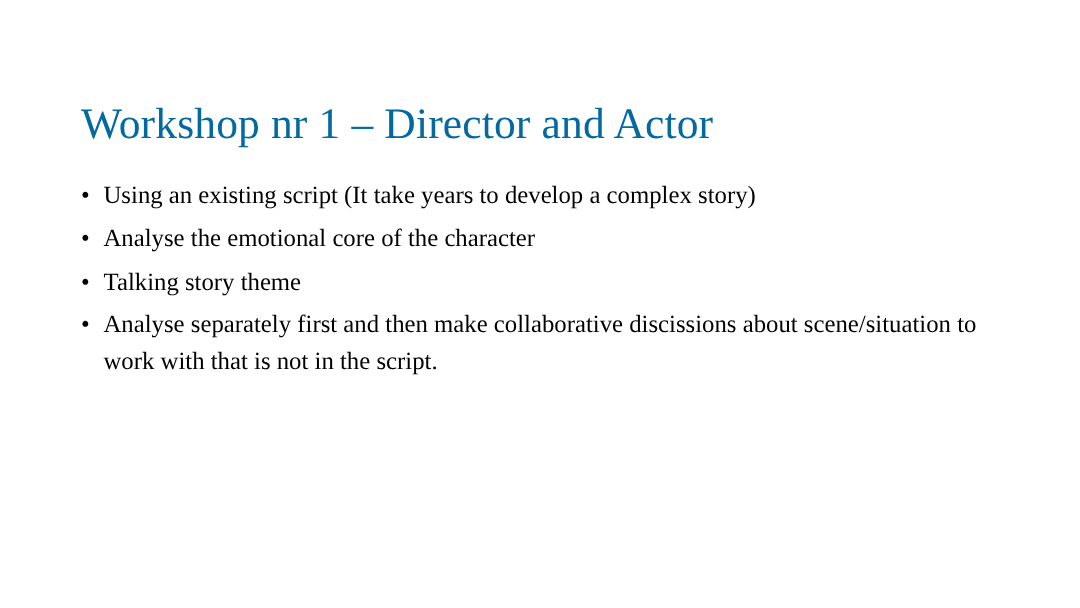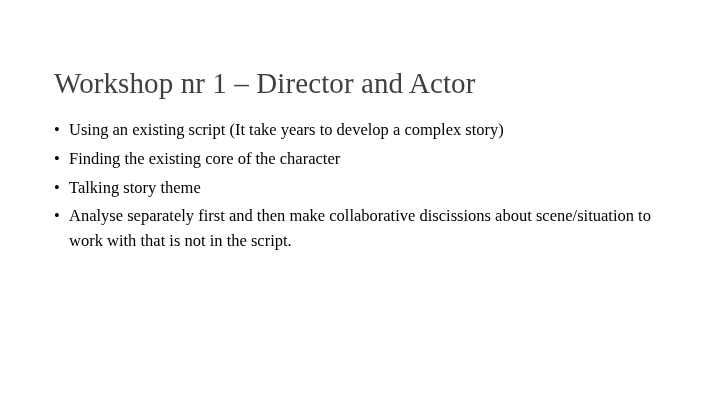--- a/index.html
+++ b/index.html
@@ -22,21 +22,21 @@
   }
   .slide-title {
     position: absolute;
     left: 54px;
     top: 40px;
     width: 620px;
     font-size: 29px;
     line-height: 1.2;
     font-weight: normal;
     letter-spacing: 0.1px;
-    color: #404040;
+    color: #0369a1;
     margin-top: 26px;
   }
   .bullet-list {
     position: absolute;
     left: 54px;
     top: 118px;
     width: 615px;
     list-style: none;
     margin: 0;
     padding: 0;
@@ -67,21 +67,21 @@
 
   <h1 class="slide-title">Workshop nr 1 – Director and Actor</h1>
 
   <ul class="bullet-list">
     <li class="bullet-item">
       <span class="dot">•</span>
       <span class="bullet-text">Using an existing script (It take years to develop a complex story)</span>
     </li>
     <li class="bullet-item">
       <span class="dot">•</span>
-      <span class="bullet-text">Finding the existing core of the character</span>
+      <span class="bullet-text">Analyse the emotional core of the character</span>
     </li>
     <li class="bullet-item">
       <span class="dot">•</span>
       <span class="bullet-text">Talking story theme</span>
     </li>
     <li class="bullet-item">
       <span class="dot">•</span>
       <span class="bullet-text">Analyse separately first and then make collaborative discissions about scene/situation to work with that is not in the script.</span>
     </li>
   </ul>

